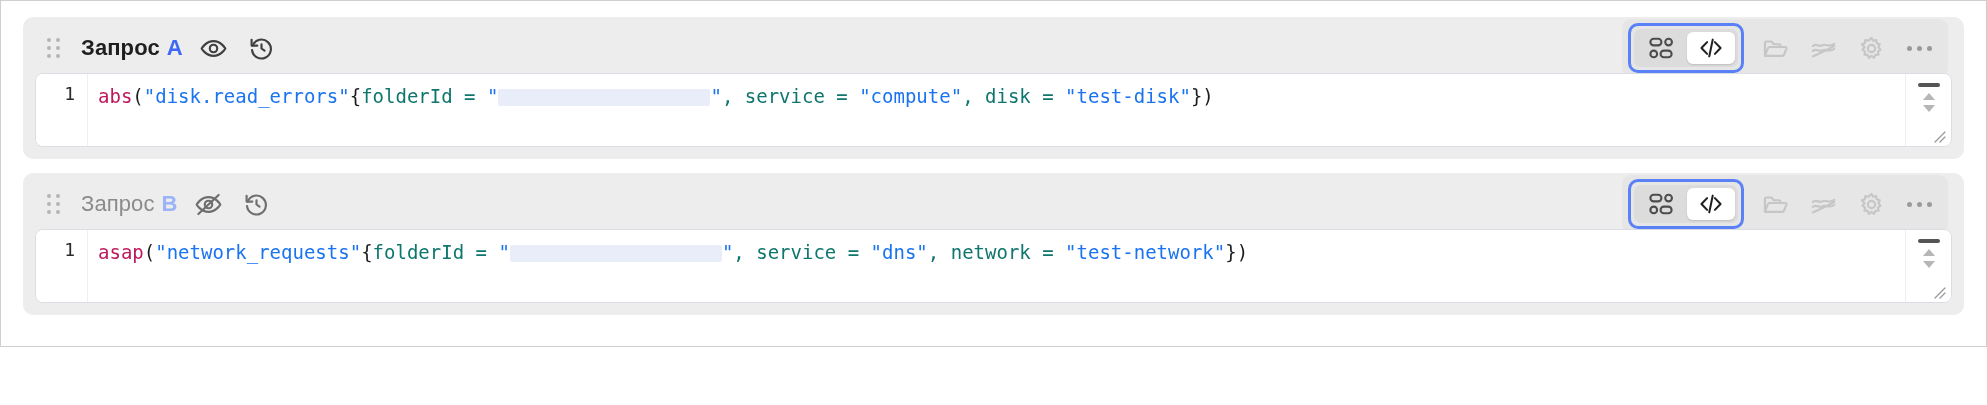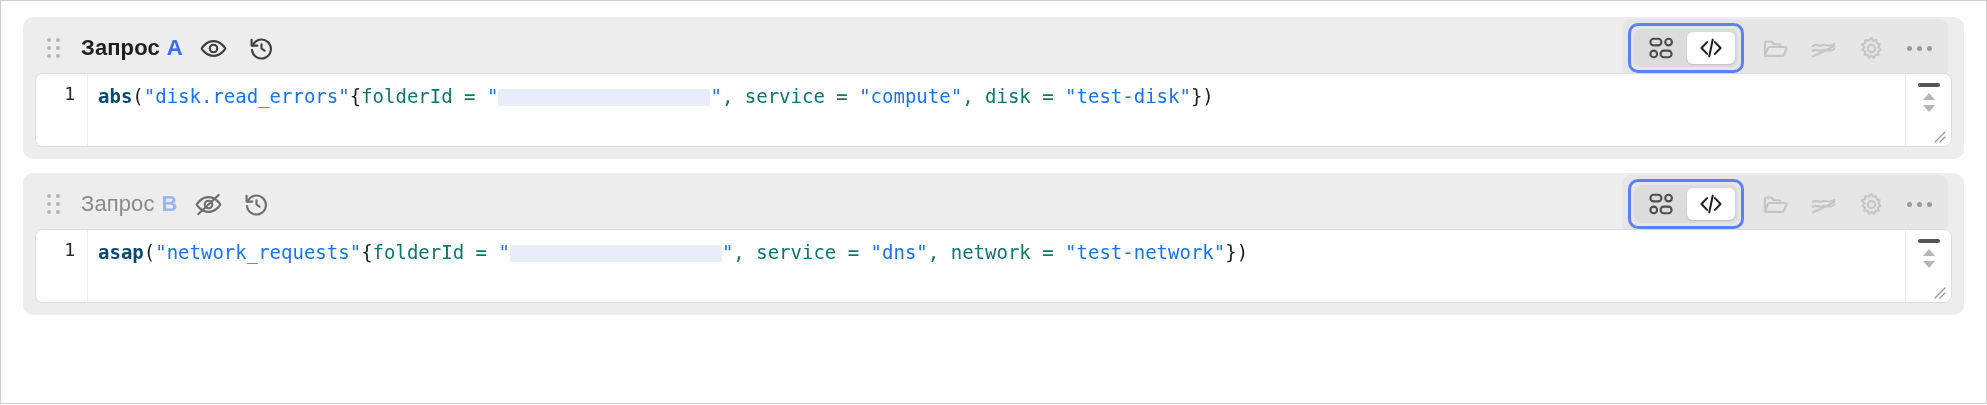--- a/index.html
+++ b/index.html
@@ -4,21 +4,21 @@
 <style>
   * { box-sizing: border-box; margin: 0; padding: 0; }
   html, body {
     width: 1987px; height: 405px;
     background: #ffffff;
     font-family: "Liberation Sans", sans-serif;
     overflow: hidden;
   }
   .page {
     position: relative;
-    width: 1987px; height: 404px;
+    width: 1987px; height: 347px;
     background: #ffffff;
     border: 1px solid #cfcfcf;
     padding: 16px 22px;
     display: flex;
     flex-direction: column;
     gap: 14px;
   }
 
   
   .panel {
@@ -142,21 +142,21 @@
   }
   .code-line {
     position: absolute;
     left: 62px; top: 9px; right: 0;
     font-family: "DejaVu Sans Mono", monospace;
     font-size: 19px;
     line-height: 26px;
     white-space: pre;
     color: #1d1d1d;
   }
-  .tok-fn   { color: #0c4a6e; font-weight: bold; }
+  .tok-fn   { color: #be185d; }
   .tok-str  { color: #1a73f0; }
   .tok-pun  { color: #1d1d1d; }
   .tok-id   { color: #0f766e; }
   .redacted {
     display: inline-block;
     background: #e9edfa;
     border-radius: 2px;
     vertical-align: middle;
   }
 

